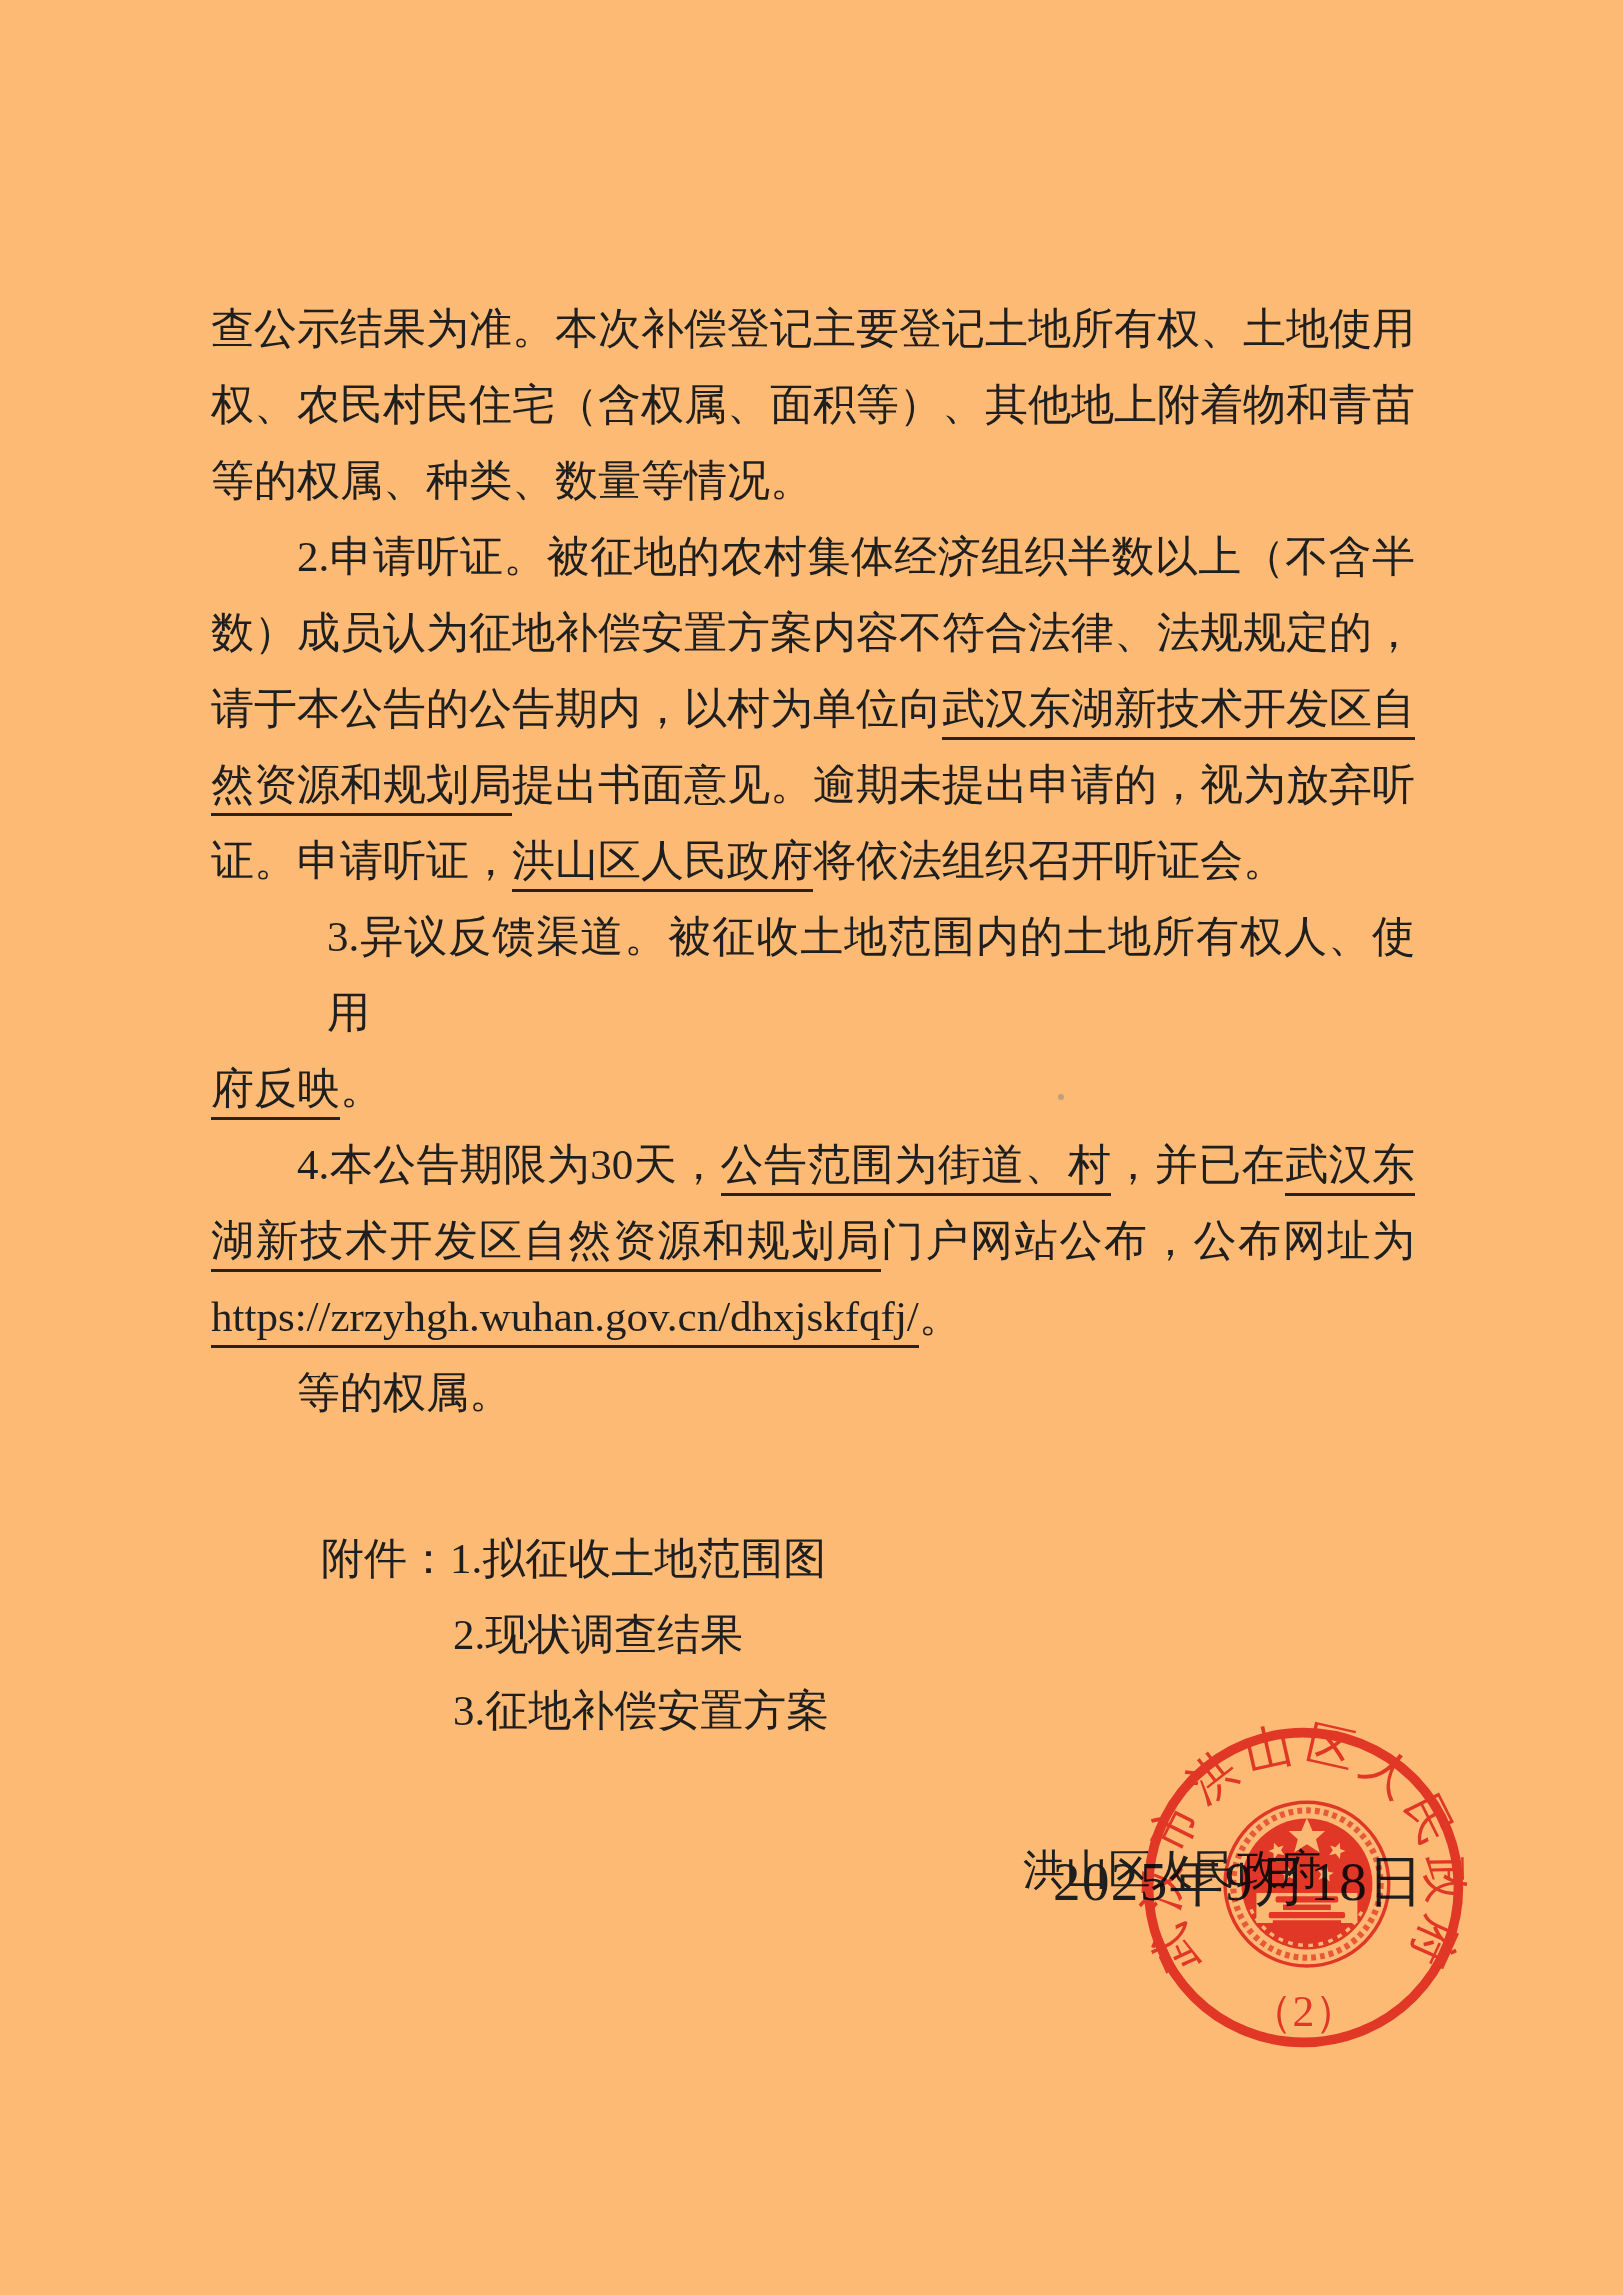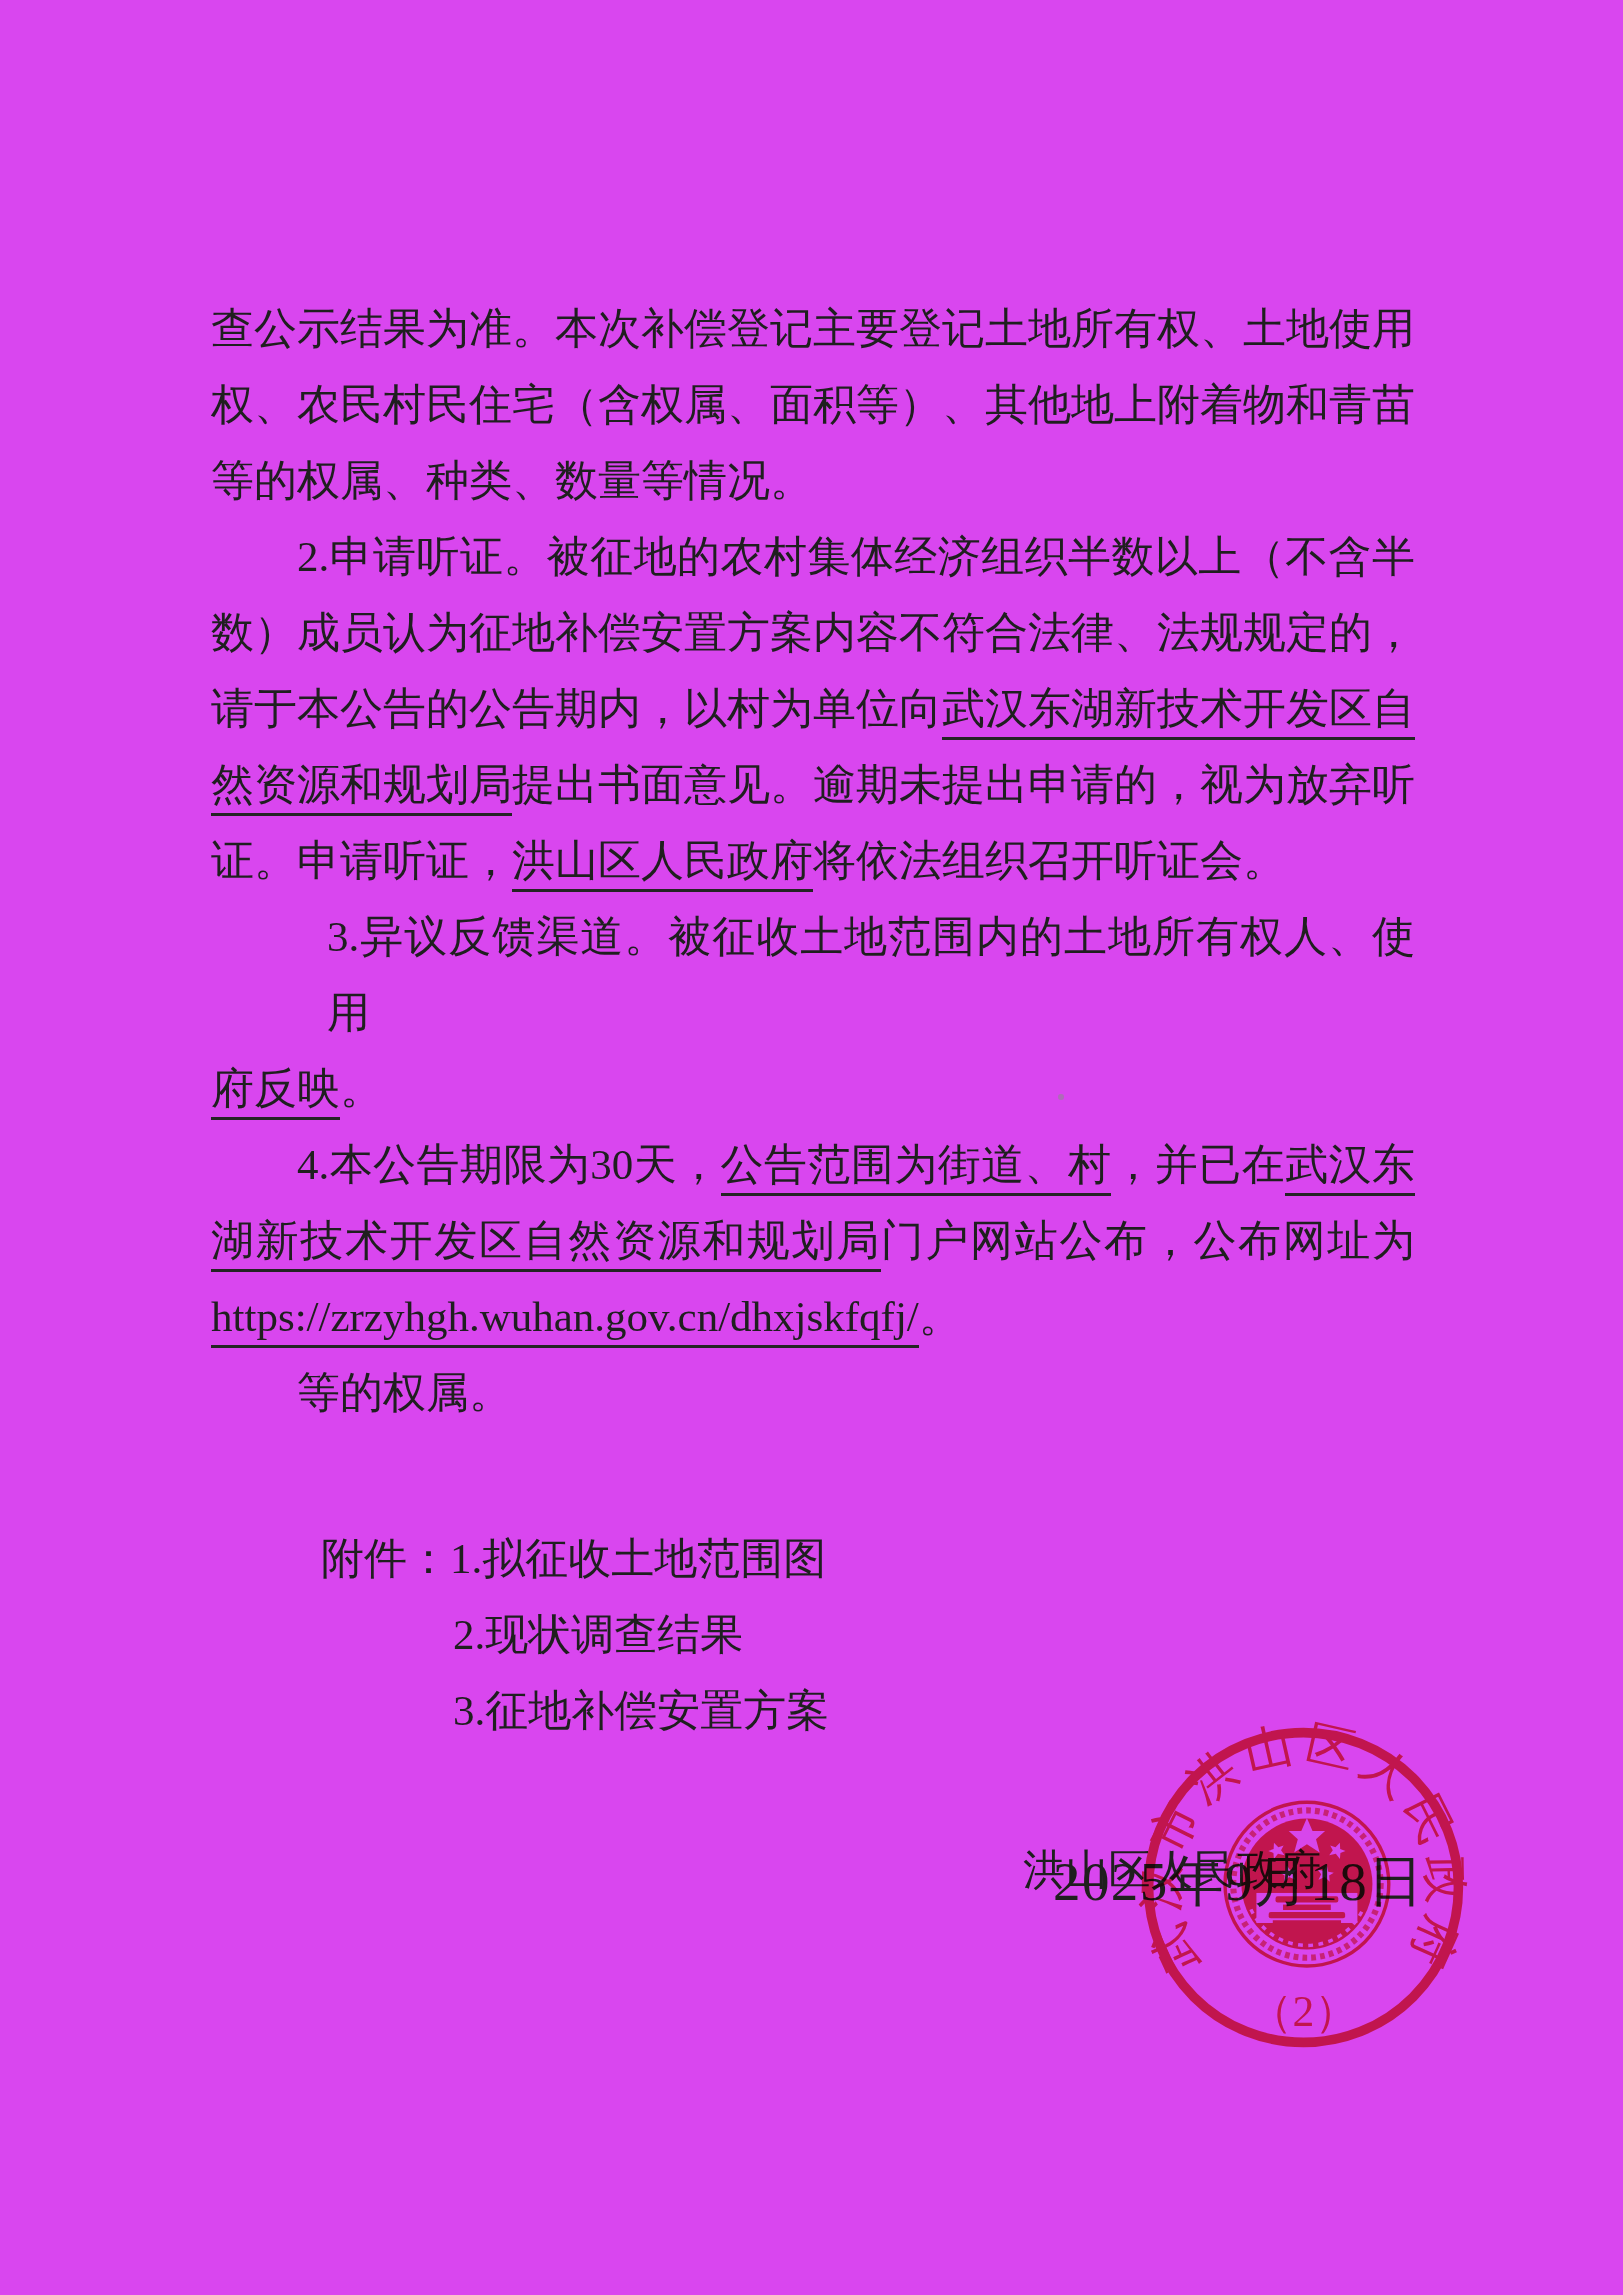--- a/index.html
+++ b/index.html
@@ -5,21 +5,21 @@
   html, body { margin: 0; padding: 0; }
   body {
     width: 1623px; height: 2295px;
     position: relative;
     background: #ffffff;
     font-family: "Liberation Serif", "DejaVu Serif", serif;
     overflow: hidden;
   }
   .page {
     position: absolute; inset: 0;
-    background: #d946ef;
+    background: #fdba74;
   }
   .doc {
     position: absolute;
     left: 211px; top: 291px; width: 1204px;
     font-size: 43px; line-height: 76px;
     color: #1f1f1f;
     letter-spacing: 0;
   }
   .line { min-height: 76px; text-align: left; }
   .line.j {

